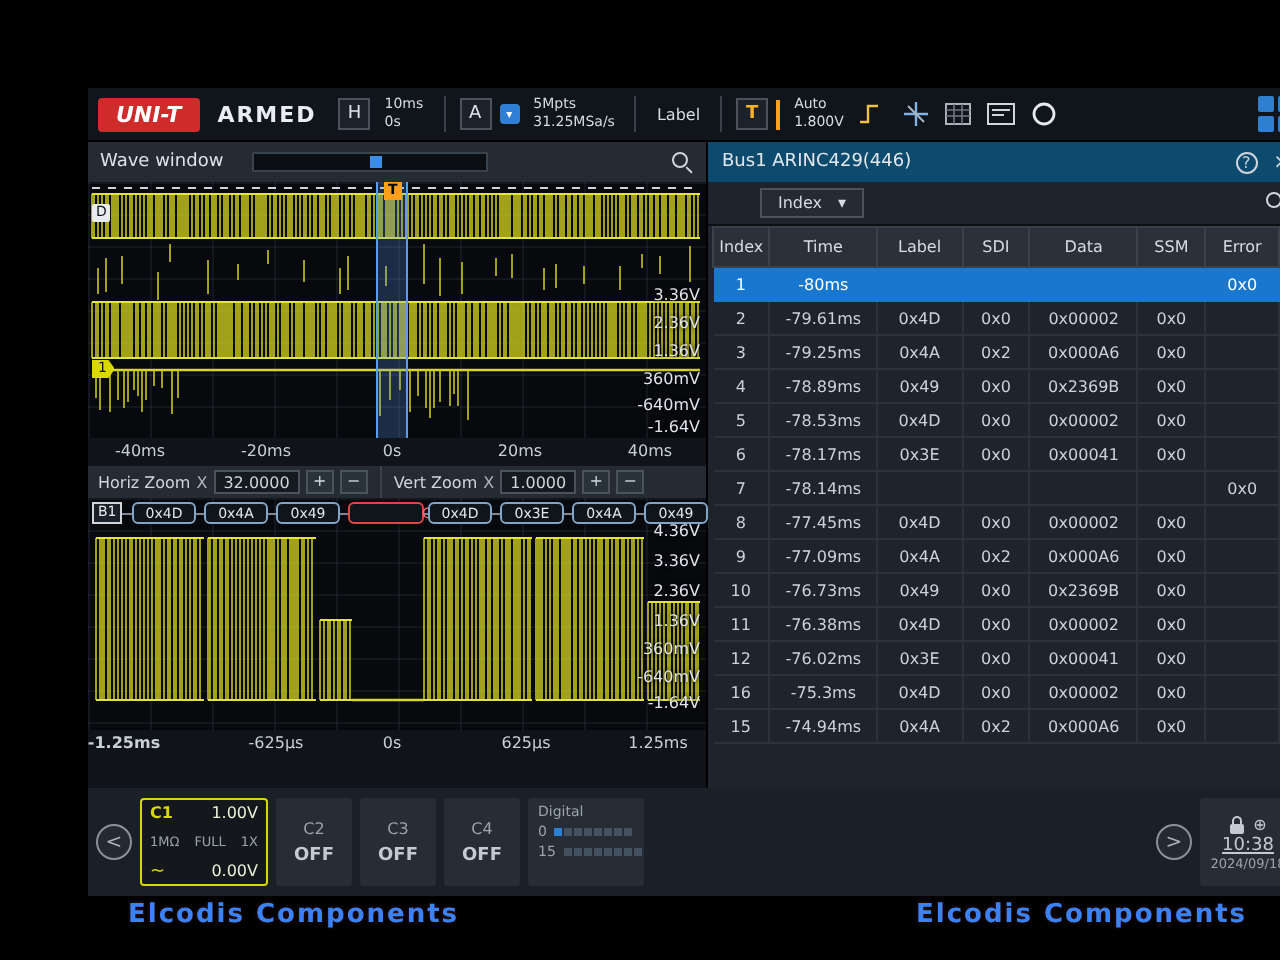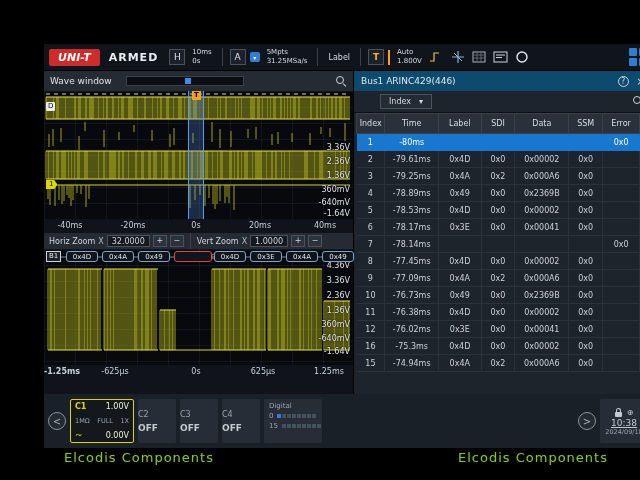--- a/index.html
+++ b/index.html
@@ -79,36 +79,36 @@
   .bottombar { height:54px; background:#1a2027; display:flex; align-items:center; gap:4px; padding:0 4px; }
   .circle-btn { width:18px; height:18px; border-radius:50%; border:1px solid #8a929a; color:#aab2ba; display:flex; align-items:center; justify-content:center; font-size:10px; background:#232a32; flex:none; }
   .ch { height:44px; border-radius:2px; }
   .ch1 { width:64px; border:1px solid #d9d900; background:#14181d; color:#d9d900; font-size:8px; padding:2px 4px; display:flex; flex-direction:column; justify-content:space-between; }
   .ch1 .row { display:flex; justify-content:space-between; align-items:baseline; }
   .c1name { font-weight:bold; }
   .c1scale { color:#eef0d8; }
   .tiny { font-size:6.5px; color:#9aa2ab; }
   .sig { color:#d9d900; font-size:9px; line-height:6px; }
   .offv { color:#eef0d8; }
-  .choff { width:38px; background:#262d36; color:#9aa2ab; font-size:8px; display:flex; flex-direction:column; justify-content:center; gap:4px; }
+  .choff { width:38px; background:#262d36; color:#9aa2ab; font-size:8px; display:flex; flex-direction:column; align-items:center; justify-content:center; gap:4px; }
   .choff .chs { font-size:9px; font-weight:bold; color:#c3cad1; }
   .digital { width:58px; background:#262d36; font-size:7px; color:#9aa2ab; padding:3px 5px; display:flex; flex-direction:column; gap:2px; }
   .drow { display:flex; align-items:center; gap:4px; }
   .dgrid { display:inline-flex; gap:1px; }
   .dsq { width:4px; height:4px; background:#44515f; display:inline-block; }
   .dsq.on { background:#2f7fd6; }
   .clockbox { width:48px; height:44px; background:#262d36; color:#c3cad1; display:flex; flex-direction:column; align-items:center; justify-content:center; border-radius:2px; }
   .clockbox .icons { display:flex; gap:5px; align-items:flex-end; height:11px; }
   .lock { width:7px; height:5px; background:#c3cad1; border-radius:1px; position:relative; }
   .lock::before { content:''; position:absolute; left:1px; top:-4px; width:3px; height:4px; border:1.3px solid #c3cad1; border-bottom:none; border-radius:3px 3px 0 0; }
   .globe { font-size:8px; line-height:8px; color:#c3cad1; }
   .time { font-size:9px; margin-top:1px;text-decoration:underline; }
   .date { font-size:6.5px; color:#9aa2ab; }
 
-  .watermark { position:absolute; top:450px; color:#84cc16; font-weight:normal; font-size:13px; letter-spacing:1px; text-shadow:0 0 2px #3a120f; }
+  .watermark { position:absolute; top:450px; color:#3b82f6; font-weight:bold; font-size:13px; letter-spacing:1px; text-shadow:0 0 2px #3a120f; }
   .wm1 { left:36px; } .wm2 { left:430px; }
 </style>
 </head>
 <body>
 
 <div class="stage">
   <div class="screen">
 
     <div class="toolbar">
       <span class="logo">UNI-T</span>
@@ -217,21 +217,21 @@
               <path d="M4 20V101M6 20V101M7 20V101M8 20V101M10 20V101M11 20V101M13 20V101M15 20V101M17 20V101M19 20V101M21 20V101M22 20V101M24 20V101M26 20V101M28 20V101M30 20V101M32 20V101M34 20V101M35 20V101M36 20V101M38 20V101M40 20V101M41 20V101M43 20V101M44 20V101M46 20V101M47 20V101M49 20V101M51 20V101M53 20V101M54 20V101M56 20V101M60 20V101M61 20V101M63 20V101M64 20V101M66 20V101M67 20V101M69 20V101M70 20V101M72 20V101M74 20V101M76 20V101M78 20V101M80 20V101M82 20V101M84 20V101M86 20V101M88 20V101M90 20V101M91 20V101M92 20V101M93 20V101M95 20V101M97 20V101M98 20V101M99 20V101M101 20V101M102 20V101M103 20V101M104 20V101M105 20V101M107 20V101M108 20V101M110 20V101M112 20V101M116 61V101M118 61V101M120 61V101M121 61V101M123 61V101M125 61V101M126 61V101M128 61V101M129 61V101M131 61V101M168 20V101M170 20V101M171 20V101M173 20V101M175 20V101M176 20V101M178 20V101M180 20V101M181 20V101M182 20V101M184 20V101M185 20V101M187 20V101M189 20V101M190 20V101M192 20V101M194 20V101M196 20V101M197 20V101M198 20V101M200 20V101M201 20V101M203 20V101M204 20V101M205 20V101M207 20V101M209 20V101M210 20V101M211 20V101M213 20V101M214 20V101M215 20V101M216 20V101M218 20V101M220 20V101M221 20V101M224 20V101M225 20V101M226 20V101M227 20V101M229 20V101M231 20V101M233 20V101M234 20V101M235 20V101M237 20V101M238 20V101M239 20V101M240 20V101M241 20V101M243 20V101M244 20V101M246 20V101M247 20V101M249 20V101M251 20V101M253 20V101M255 20V101M256 20V101M257 20V101M259 20V101M260 20V101M262 20V101M264 20V101M265 20V101M267 20V101M268 20V101M270 20V101M272 20V101M273 20V101M275 20V101M277 20V101M280 52V101M282 52V101M284 52V101M286 52V101M288 52V101M290 52V101M291 52V101M293 52V101M295 52V101M297 52V101M299 52V101M300 52V101M302 52V101M304 52V101M305 52V101" stroke="#c8c81e" stroke-width="0.8" fill="none"></path>
               <path d="M4 20H58M4 101H58M60 20H114M60 101H114M116 61H132M116 101H132M168 20H222M168 101H222M224 20H278M224 101H278M280 52H306M280 101H306" stroke="#e3e342" stroke-width="1" fill="none"></path>
               <path d="M132 101H168" stroke="#d8d826" stroke-width="1.2" fill="none"></path>
             </svg>
           <span class="badge-b1">B1</span>
           <span><div class="bubble" style="left: 22px;">0x4D</div><div class="bubble" style="left: 58px;">0x4A</div><div class="bubble" style="left: 94px;">0x49</div><div class="bubble err" style="left: 130px;">Gap</div><div class="bubble" style="left: 170px;">0x4D</div><div class="bubble" style="left: 206px;">0x3E</div><div class="bubble" style="left: 242px;">0x4A</div><div class="bubble" style="left: 278px;">0x49</div></span>
           <span class="scale-labels"><span style="top: 12px;">4.36V</span><span style="top: 27px;">3.36V</span><span style="top: 42px;">2.36V</span><span style="top: 57px;">1.36V</span><span style="top: 71px;">360mV</span><span style="top: 85px;">-640mV</span><span style="top: 98px;">-1.64V</span></span>
         </div>
         <div class="timebar">
             <span style="left: 18px; font-weight: bold;">-1.25ms</span>
-            <span style="left: 71px; text-align: right;">-625μs</span>
+            <span style="left: 94px; text-align: right;">-625μs</span>
             <span style="left: 152px;">0s</span>
             <span style="left: 219px;">625μs</span>
             <span style="left: 285px;">1.25ms</span>
           </div>
         <div class="filler"></div>
       </div>
 
       <div class="right">
         <div class="decode-header">
           <span>Bus1 ARINC429(446)</span>

